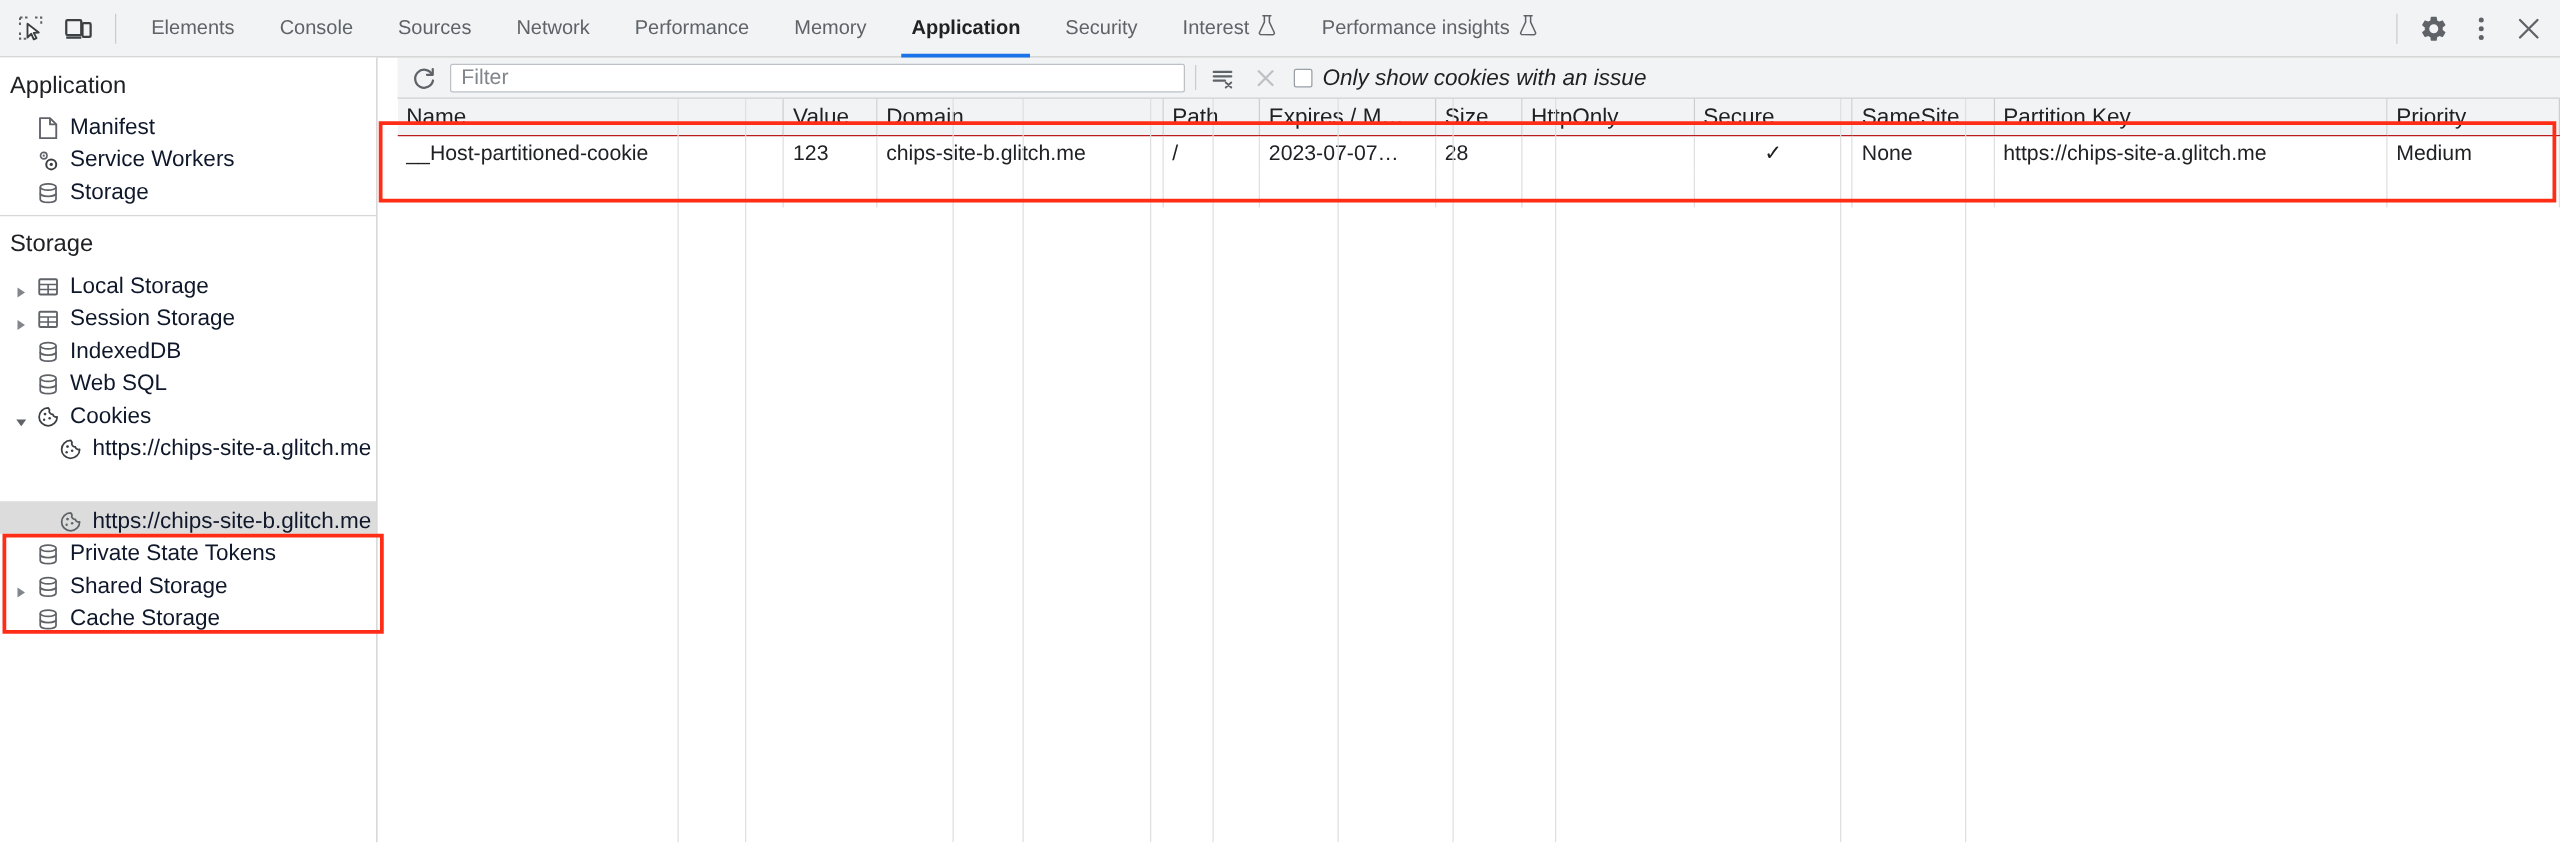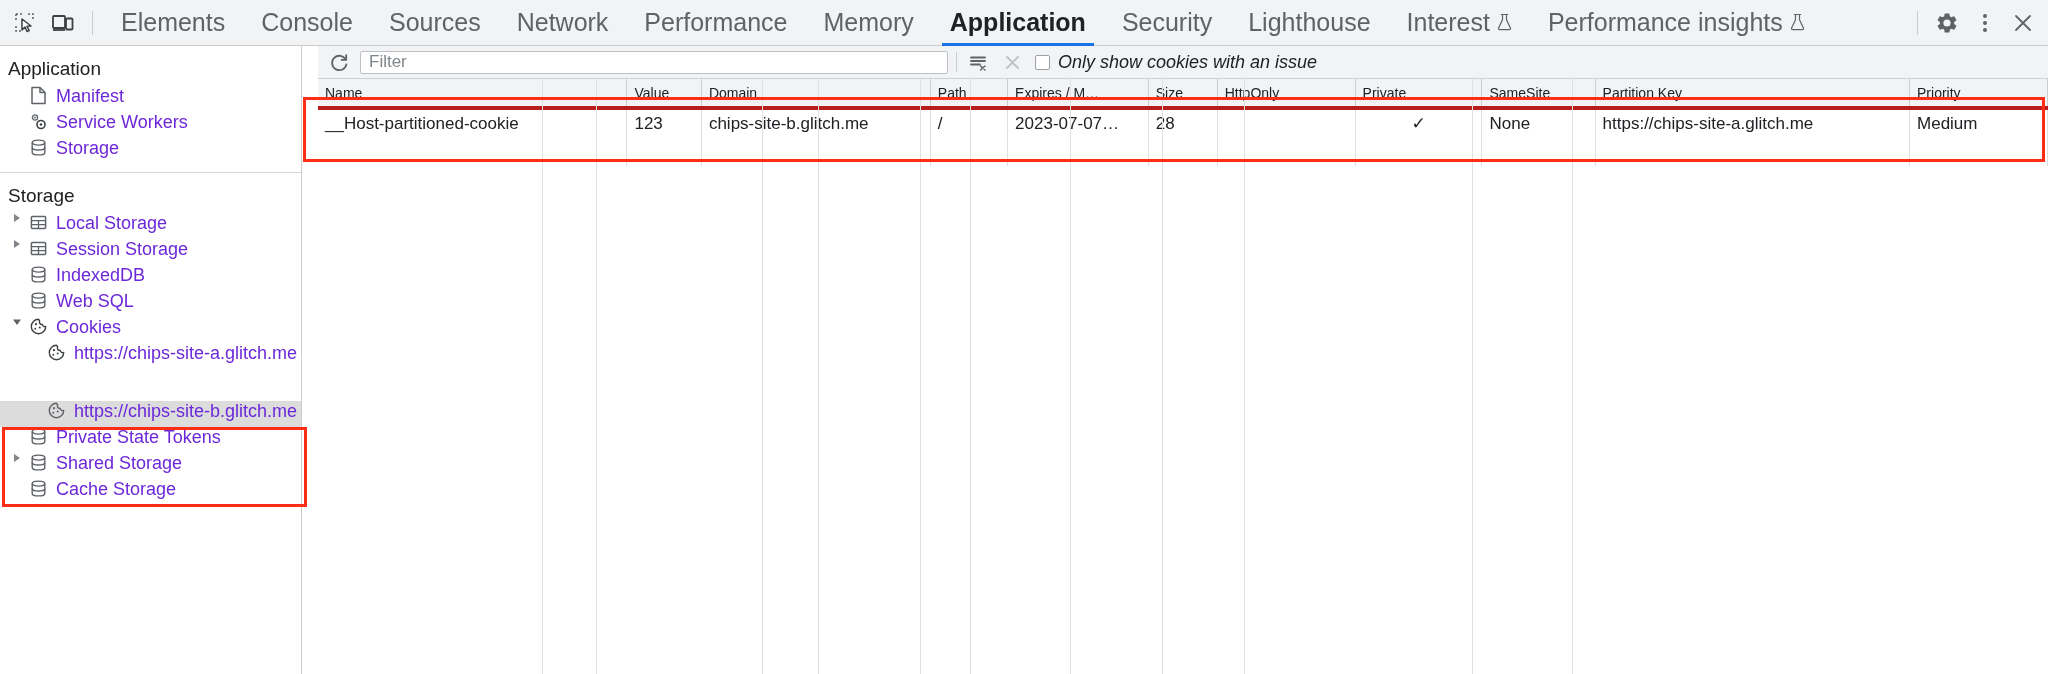--- a/index.html
+++ b/index.html
@@ -27,21 +27,21 @@
   }
   .tb-sep {
     width: 1px; height: 24px; background: #c9cdd1; margin: 0 10px; flex: none;
   }
   .tab-list { display: flex; align-items: center; height: 46px; }
   .tab {
     position: relative;
     display: flex; align-items: center; gap: 7px;
     height: 46px;
     padding: 0 18px;
-    font-size: 25px;
+    font-size: 16px;
     color: #5f6368;
     white-space: nowrap;
   }
   .tab.active { color: #202124; font-weight: bold; }
   .tab.active::after {
     content: ""; position: absolute; left: 10px; right: 10px; bottom: 0;
     height: 3px; background: #1a73e8;
   }
   .tb-right { margin-left: auto; display: flex; align-items: center; }
   .kebab {
@@ -59,23 +59,23 @@
     border-right: 1px solid #cdcdcd;
     position: relative;
     overflow: hidden;
   }
   .sb-section-title {
     font-size: 19px; color: #202124;
     padding: 12px 0 6px 8px;
   }
   .sb-divider { height: 1px; background: #d8d8d8; margin: 8px 0 0 0; }
   .sb-item {
-    display: flex; align-items: flex-start;
+    display: flex; align-items: flex-end;
     height: 26px;
-    font-size: 18px; color: #6d28d9;
+    font-size: 18px; color: #0f172a;
     padding-left: 8px;
     white-space: nowrap;
   }
   .sb-item.selected { background: #dcdcdc; margin-top: 32px; }
   .sb-item .twisty {
     width: 18px; flex: none;
     display: flex; align-items: center; justify-content: center;
   }
   .sb-item .twisty.none { visibility: hidden; }
   .sb-item .sb-icon {
@@ -124,25 +124,25 @@
     width: 100%;
     border-collapse: collapse;
     table-layout: fixed;
     font-size: 17px;
   }
   table.cookie-table th {
     background: #f1f3f4;
     text-align: left;
     font-weight: normal;
     color: #202124;
-    font-size: 14px;
+    font-size: 18px;
     height: 29px;
     padding: 0 7px;
     border-right: 1px solid #cdcdcd;
-    border-bottom: 4px solid #b91c1c;
+    border-bottom: 1px solid #b91c1c;
     white-space: nowrap;
     overflow: hidden;
   }
   table.cookie-table td {
     height: 29px;
     padding: 0 7px;
     border-right: 1px solid #e0e0e0;
     color: #202124;
     white-space: nowrap;
     overflow: hidden;
@@ -206,23 +206,20 @@
       <span>Performance</span>
     </div>
     <div class="tab">
       <span>Memory</span>
     </div>
     <div class="tab active">
       <span>Application</span>
     </div>
     <div class="tab">
       <span>Security</span>
-    </div>
-    <div class="tab">
-      <span>Lighthouse</span>
     </div>
     <div class="tab">
       <span>Interest</span>
       <span>
         <svg width="15" height="18" viewBox="0 0 15 18">
           <path d="M5.5 1.5 v5.2 L1.6 15 a1.2 1.2 0 0 0 1.1 1.7 h9.6 a1.2 1.2 0 0 0 1.1 -1.7 L9.5 6.7 V1.5" fill="none" stroke="#5f6368" stroke-width="1.2" stroke-linejoin="round"></path>
           <path d="M4.3 1.5 h6.4" stroke="#5f6368" stroke-width="1.2" stroke-linecap="round"></path>
         </svg>
       </span>
     </div>
@@ -489,21 +486,21 @@
         </colgroup>
         <thead>
           <tr>
             <th>Name</th>
             <th>Value</th>
             <th>Domain</th>
             <th>Path</th>
             <th>Expires / M…</th>
             <th>Size</th>
             <th>HttpOnly</th>
-            <th>Private</th>
+            <th>Secure</th>
             <th>SameSite</th>
             <th>Partition Key</th>
             <th>Priority</th>
           </tr>
         </thead>
         <tbody>
           <tr>
             <td>__Host-partitioned-cookie</td>
             <td>123</td>
             <td>chips-site-b.glitch.me</td>

